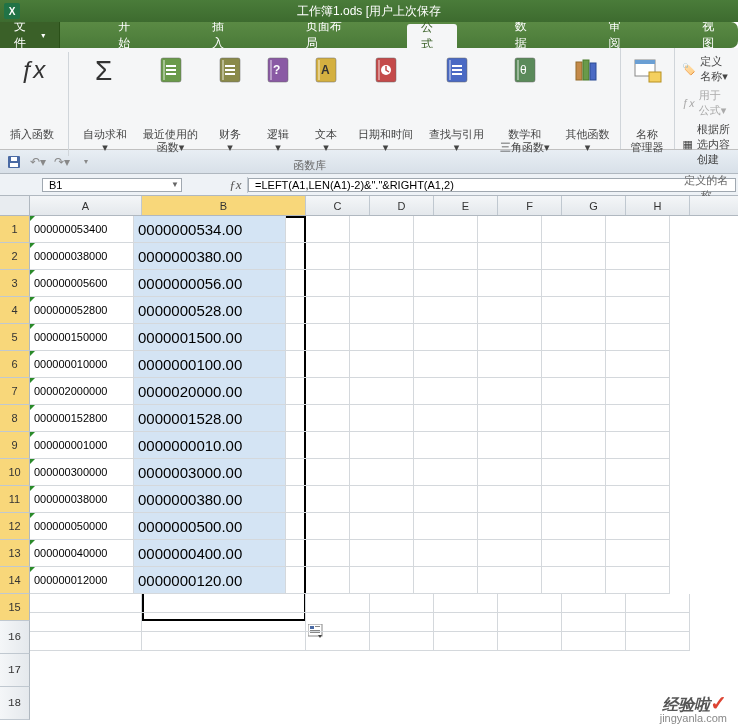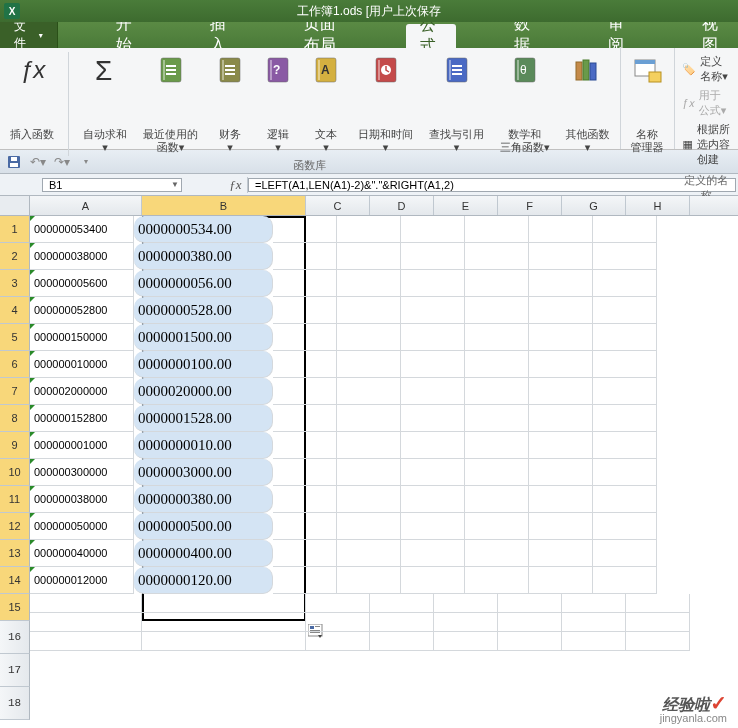--- a/index.html
+++ b/index.html
@@ -1,23 +1,23 @@
 <!DOCTYPE html>
 <html><head>
 <meta charset="utf-8">
 <style>
 * { box-sizing: border-box; margin: 0; padding: 0; font-family: "Microsoft YaHei", SimSun, Arial, sans-serif; }
 body { background: #fff; font-size: 12px; overflow: hidden; width: 738px; height: 728px; position: relative; }
 
 .title-bar { background: linear-gradient(#4a7c3a, #3d6b2f); color: #fff; height: 22px; display: flex; align-items: center; justify-content: center; font-size: 12px; position: relative; }
 .title-bar .app-icon { position: absolute; left: 4px; top: 3px; width: 16px; height: 16px; background: #217346; border-radius: 2px; display: flex; align-items: center; justify-content: center; color: #fff; font-weight: bold; font-size: 10px; }
 
-.menu-bar { background: linear-gradient(#5a8a44, #4a7a38); height: 26px; display: flex; align-items: stretch; }
+.menu-bar { background: linear-gradient(#5a8a44, #4a7a38); height: 26px; display: flex; align-items: stretch; border-radius: 7px; }
 .menu-bar .file-btn { background: #3a6028; color: #fff; padding: 0 14px; display: flex; align-items: center; font-size: 12px; border-right: 1px solid #2a5018; }
-.menu-bar .tab { color: #fff; padding: 0 14px; display: flex; align-items: center; font-size: 16px; cursor: pointer; margin-left: 44px; }
+.menu-bar .tab { color: #fff; padding: 0 14px; display: flex; align-items: center; font-size: 12px; cursor: pointer; margin-left: 44px; }
 .menu-bar .tab.active { background: #f5f6f7; color: #3a6028; border-top-left-radius: 3px; border-top-right-radius: 3px; margin-top: 2px; }
 
 .ribbon { background: #f5f6f7; height: 102px; border-bottom: 1px solid #c0c0c0; display: flex; position: relative; }
 .ribbon-group { border-right: 1px solid #d0d5da; padding: 4px 6px 2px 6px; display: flex; flex-direction: column; justify-content: space-between; }
 .ribbon-items { display: flex; gap: 8px; flex: 1; align-items: flex-start; }
 .ribbon-item { display: flex; flex-direction: column; align-items: center; gap: 2px; padding: 2px 4px; cursor: pointer; min-width: 40px; }
 .ribbon-item .icon { width: 32px; height: 32px; display: flex; align-items: center; justify-content: center; }
 .ribbon-item .label { font-size: 11px; color: #444; text-align: center; line-height: 13px; margin-top: 40px; }
 .ribbon-group-label { font-size: 11px; color: #666; text-align: center; padding-top: 2px; }
 .ribbon-right { display: flex; flex-direction: column; gap: 4px; padding: 6px 8px; font-size: 11px; color: #444; }
@@ -46,21 +46,21 @@
 .row-header { height: 27px; border-bottom: 1px solid #c0c8d0; border-right: 1px solid #b0b8c0; display: flex; align-items: center; justify-content: center; font-size: 11px; color: #333; }
 .row-header.sel { background: #f8d77a; }
 .row-header.short { height: 33px; font-family: Liberation Mono, monospace; }
 
 .grid-body { position: relative; }
 .grid-row { display: flex; height: 27px; }
 .grid-row.short { height: 19px; }
 .cell { border-right: 1px solid #d4d8dc; border-bottom: 1px solid #d4d8dc; padding: 0 4px; display: flex; align-items: center; font-size: 11px; color: #000; position: relative; overflow: hidden; }
 .cell.colA { width: 104px; font-family: Arial, sans-serif; }
 .cell.colA::before { content: ""; position: absolute; top: 0; left: 0; border-top: 5px solid #2a8a2a; border-right: 5px solid transparent; }
-.cell.colB { width: 139px; font-family: Liberation Serif, serif; font-size: 15px; background: #d4e4f4; border-radius: 10px; }
+.cell.colB { width: 152px; font-family: Liberation Sans, sans-serif; font-size: 15px; background: #d4e4f4; }
 .cell.colO { width: 64px; }
 .sel-border { position: absolute; border: 2px solid #000; pointer-events: none; }
 
 .fill-handle { position: absolute; width: 16px; height: 16px; display: flex; align-items: center; justify-content: center; }
 
 .watermark { position: absolute; right: 11px; bottom: 4px; font-size: 11px; color: #888; display: flex; flex-direction: column; align-items: flex-end; line-height: 12px; }
 .watermark .big { font-size: 16px; font-weight: bold; color: #555; font-style: italic; }
 .watermark .check { color: #d43; font-size: 20px; font-weight: bold; }
 
 svg { display: block; }

